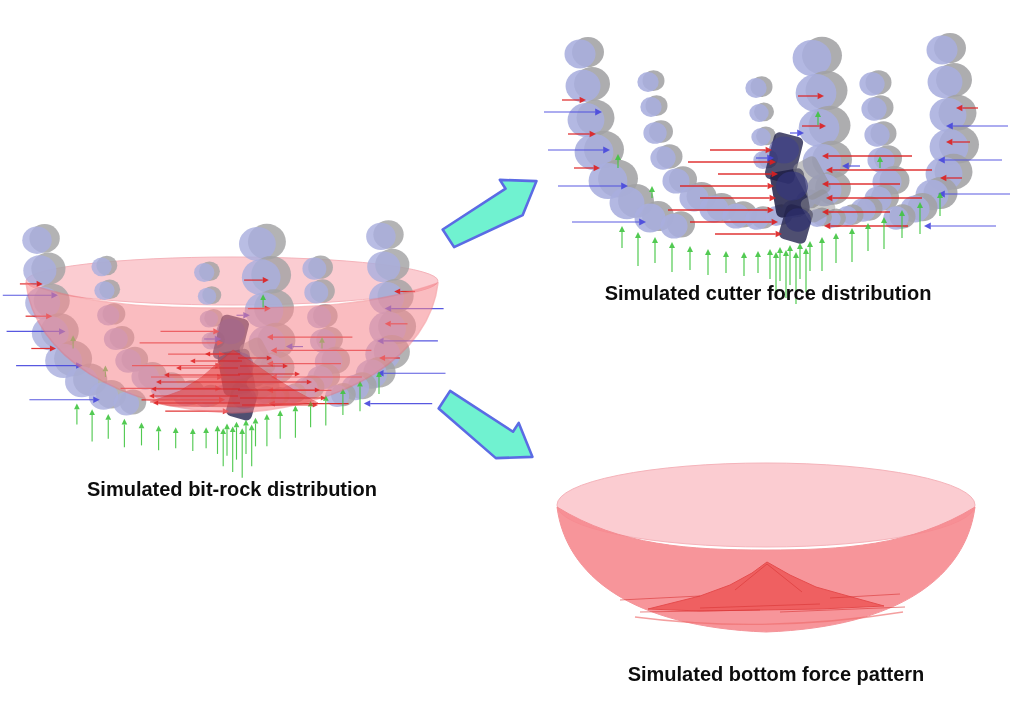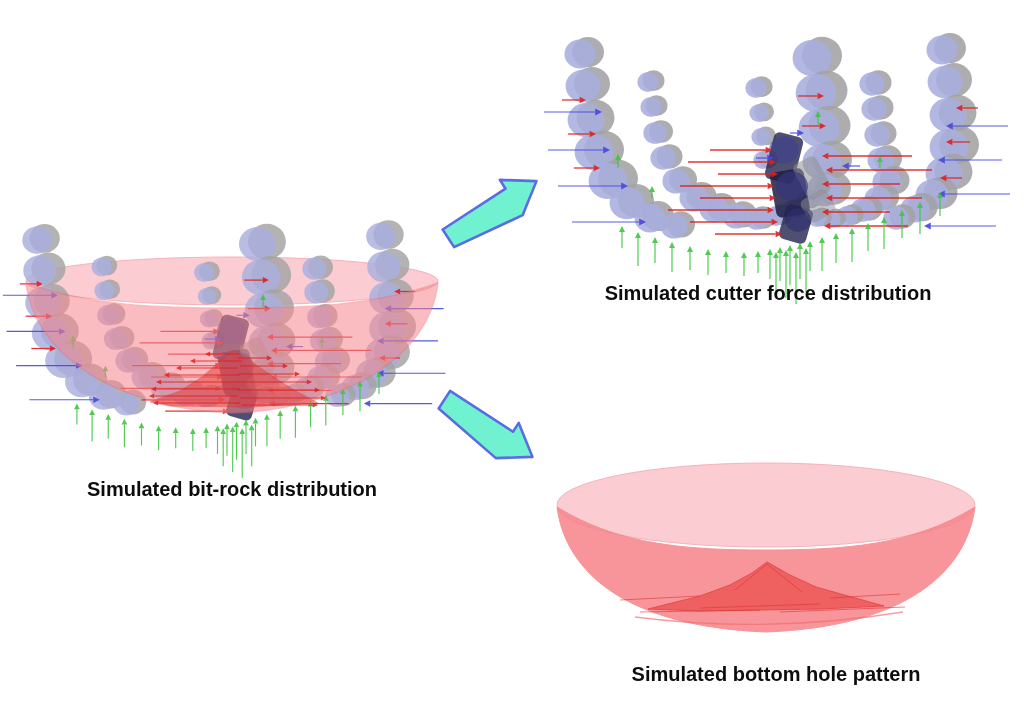--- a/index.html
+++ b/index.html
@@ -557,14 +557,14 @@
       </g>
     <g id="flow-arrow-2">
         <polygon points="-52,-10.5 23,-10.5 23,-21 53,0 23,21 -52,10.5" fill="#70f2d0" stroke="#5b6be4" stroke-width="2.6" stroke-linejoin="round" transform="translate(488,428) rotate(33)"></polygon>
       </g>
   </svg>
 
   <div class="fig-label" style="left:232px;top:478px">Simulated bit-rock distribution</div>
 
   <div class="fig-label" style="left:768px;top:282px">Simulated cutter force distribution</div>
 
-  <div class="fig-label" style="left:776px;top:663px">Simulated bottom hole pattern</div>
+  <div class="fig-label" style="left:776px;top:663px">Simulated bottom force pattern</div>
 </div>
 
 </body></html>

